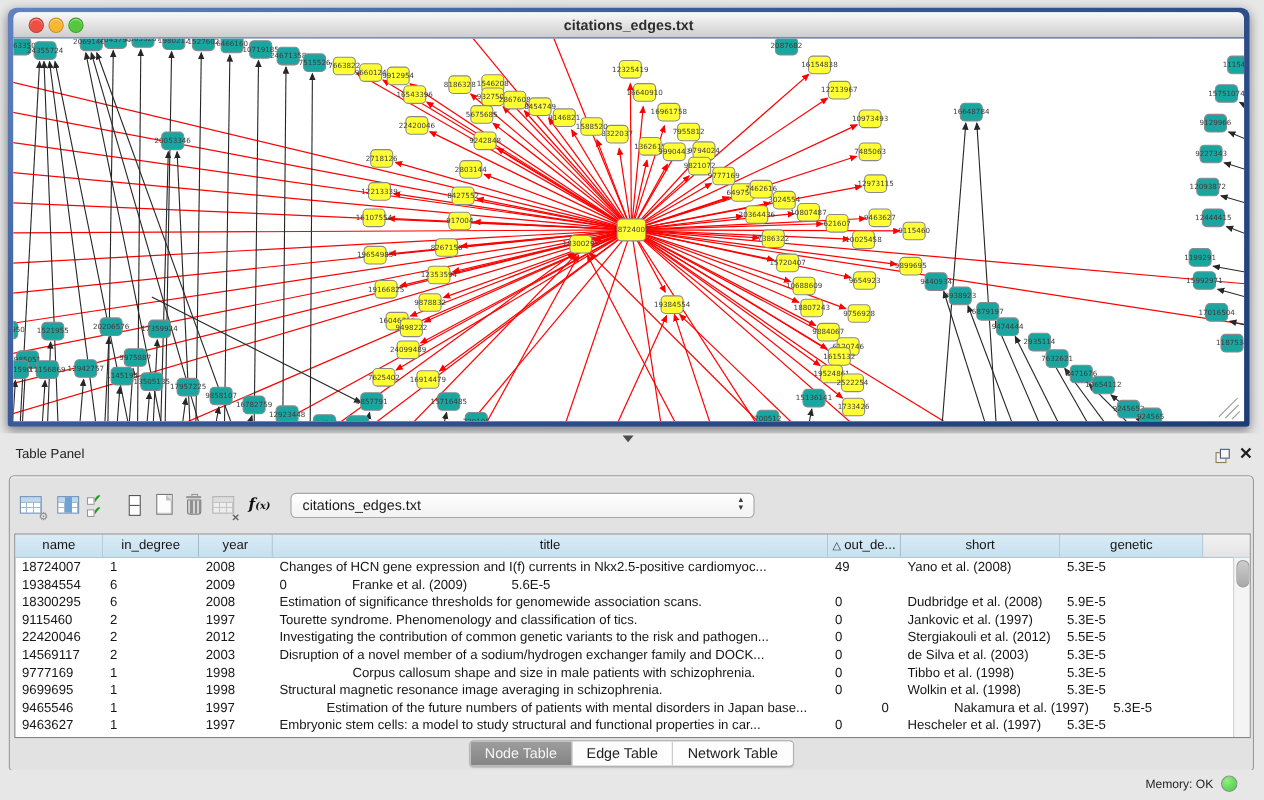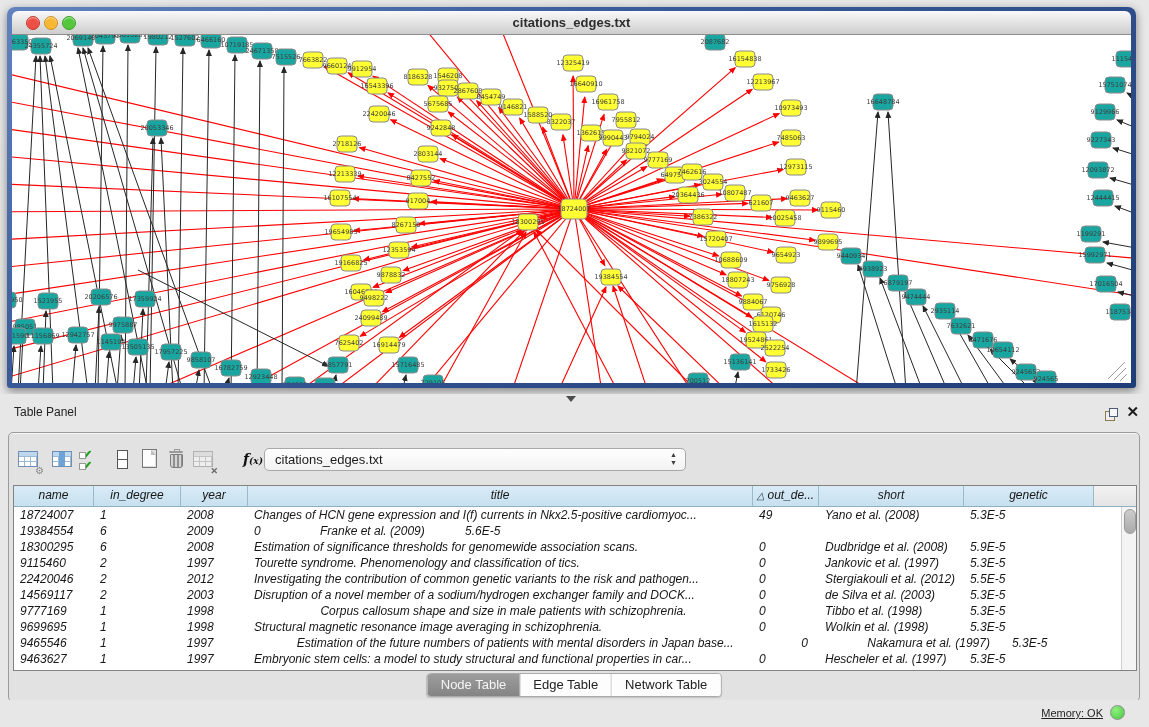--- a/index.html
+++ b/index.html
@@ -97,21 +97,21 @@
     position:absolute;left:255px;top:15px;width:420px;height:21px;
     background:linear-gradient(#ffffff,#f2f2f2);
     border:1px solid #a9a9a9;border-radius:5px;
   }
   #table-select .val{position:absolute;left:10px;top:3px;font-size:13px;color:#1b1b1b;}
   #table-select .stepper{position:absolute;right:8px;top:2px;display:flex;flex-direction:column;align-items:center;}
   #table-select .stepper i{font-style:normal;font-size:7px;line-height:8px;color:#3c3c3c;}
   
   #table-box{
     position:absolute;left:4px;top:52px;width:1122px;height:184px;
-    background:#fff;border:1px solid #828282;overflow:hidden;font-style:italic;
+    background:#fff;border:1px solid #828282;overflow:hidden;
   }
   #thead{display:flex;height:20px;border-bottom:1px solid #8fb0c4;}
   .th{
     box-sizing:border-box;height:20px;line-height:19px;
     background:linear-gradient(#d9ebf7,#c7e0ef);
     border-right:1px solid #9cb9ca;
     font-size:12px;color:#161616;text-align:center;
     white-space:nowrap;overflow:hidden;
   }
   .th .sort{font-size:10px;color:#234;margin-right:3px;}
@@ -136,21 +136,21 @@
     box-shadow:0 1px 1px rgba(0,0,0,.15);overflow:hidden;
   }
   .tab{
     height:22px;line-height:22px;padding:0 13px;font-size:13px;color:#222;
     border-right:1px solid #c4c4c4;background:#fdfdfd;white-space:nowrap;
   }
   .tab:last-child{border-right:none;}
   .tab.sel{background:linear-gradient(#9d9d9d,#848484);color:#f5f5f5;}
   
   #statusbar{position:absolute;left:0;top:700px;width:1149px;height:27px;background:#e7e7e7;}
-  #memory-label{position:absolute;right:46px;top:7px;font-size:11px;color:#1f1f1f;text-decoration:underline;}
+  #memory-label{position:absolute;right:46px;top:7px;font-size:11px;color:#1f1f1f;}
   #memory-dot{
     position:absolute;right:24px;top:5px;width:13px;height:13px;border-radius:50%;
     background:radial-gradient(circle at 35% 30%,#8ff07e,#47c93e);
     border:1.5px solid #8f8f8f;
   }
 </style>
 </head>
 <body>
 
 <div id="graph-window">
@@ -881,21 +881,21 @@
       <span class="trash">
         <span class="handle"></span>
         <span class="lid"></span>
         <span class="bin"></span>
       </span>
     </div>
   <div class="tbtn" style="left:182px;">
       <span class="mini-table gray"></span>
       <span class="x-badge">✕</span>
     </div>
-  <div class="tbtn" style="left:232px;text-decoration:underline;">
+  <div class="tbtn" style="left:215px;text-decoration:underline;">
       <span class="fx"><span>f</span><small>(x)</small></span>
     </div>
 
   <div id="table-select">
     <span class="val">citations_edges.txt</span>
     <span class="stepper">
         <i>▲</i>
         <i>▼</i>
       </span>
   </div>

